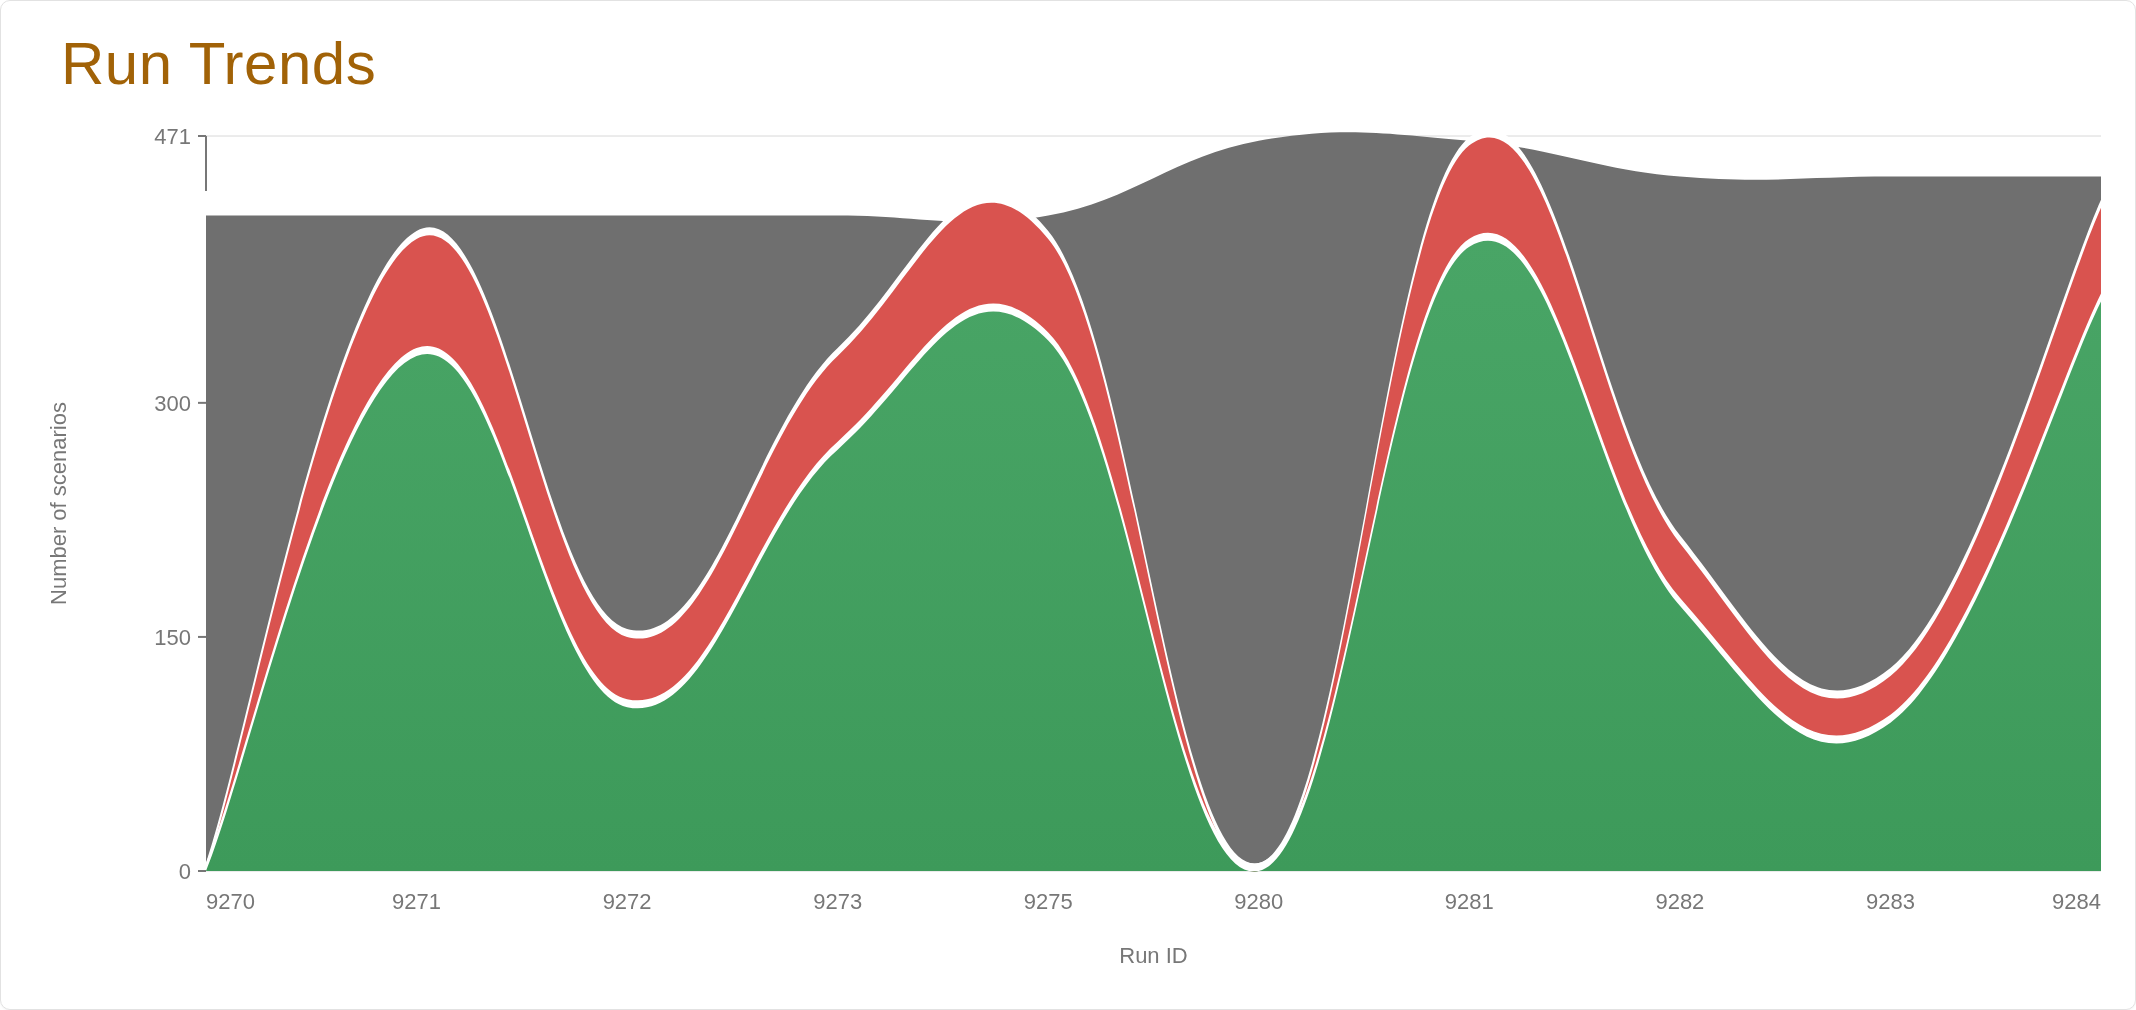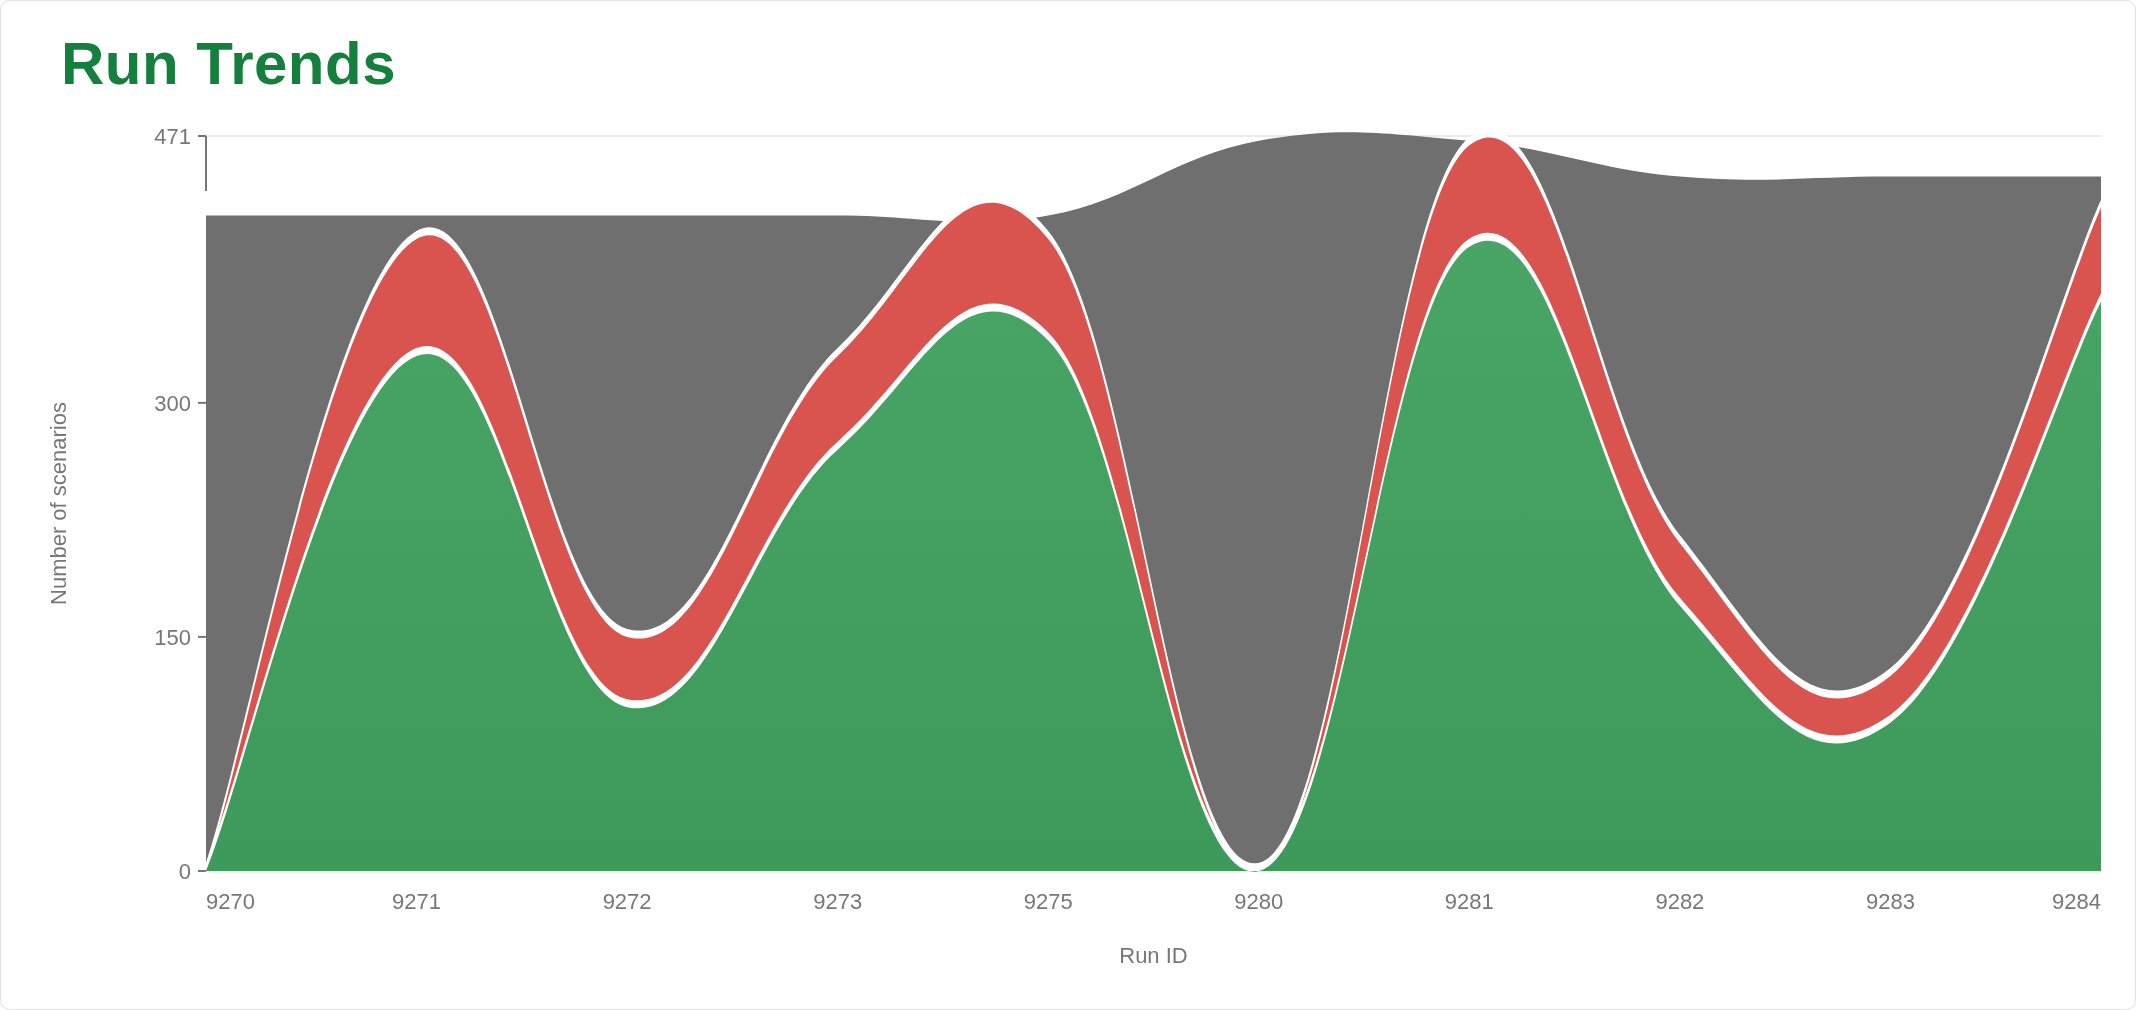--- a/index.html
+++ b/index.html
@@ -20,22 +20,22 @@
     box-shadow: 0 1px 2px rgba(0,0,0,0.04);
     position: relative;
     overflow: hidden;
   }
 
   .title {
     position: absolute;
     left: 60px;
     top: 28px;
     font-size: 60px;
-    font-weight: 700;
-    color: #15803d;
+    font-weight: 400;
+    color: #a16207;
     letter-spacing: 0.5px;
   }
 
   .chart-wrap {
     position: absolute;
     left: 0;
     top: 0;
     width: 2136px;
     height: 1010px;
   }

